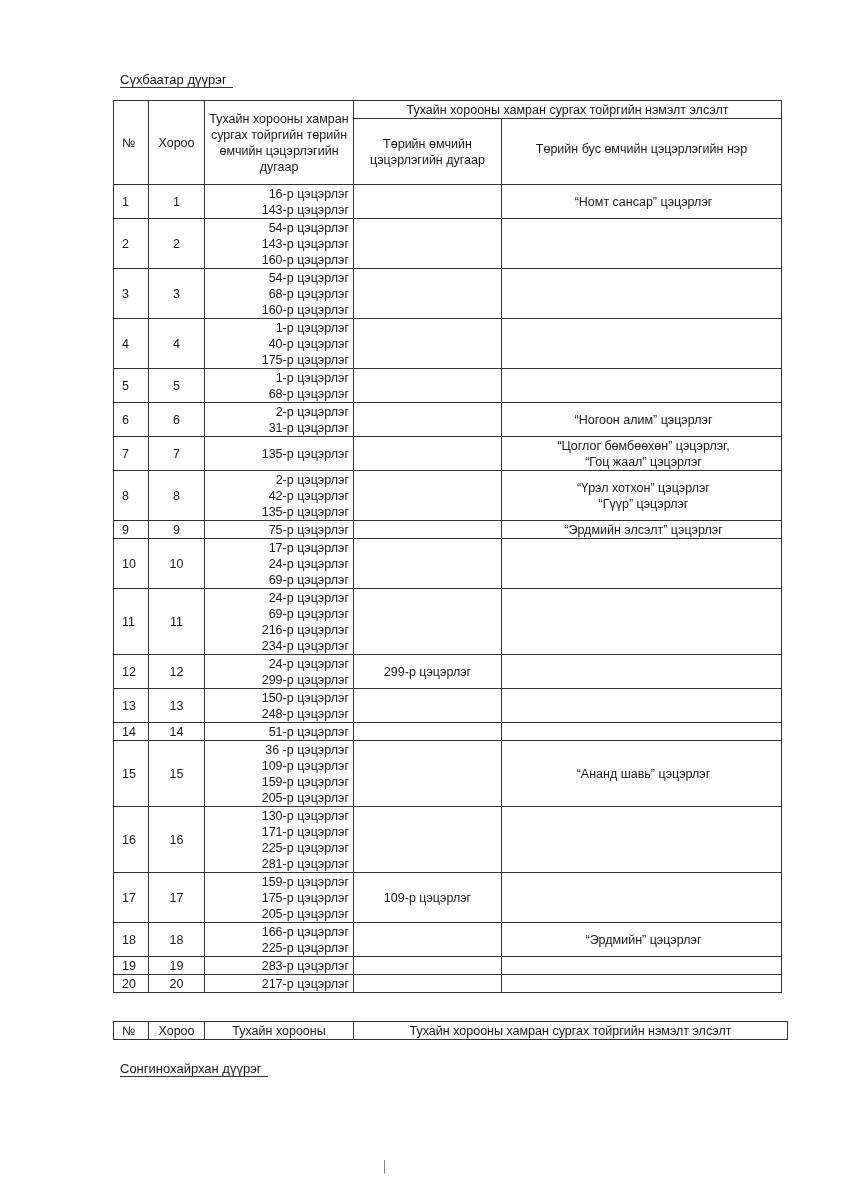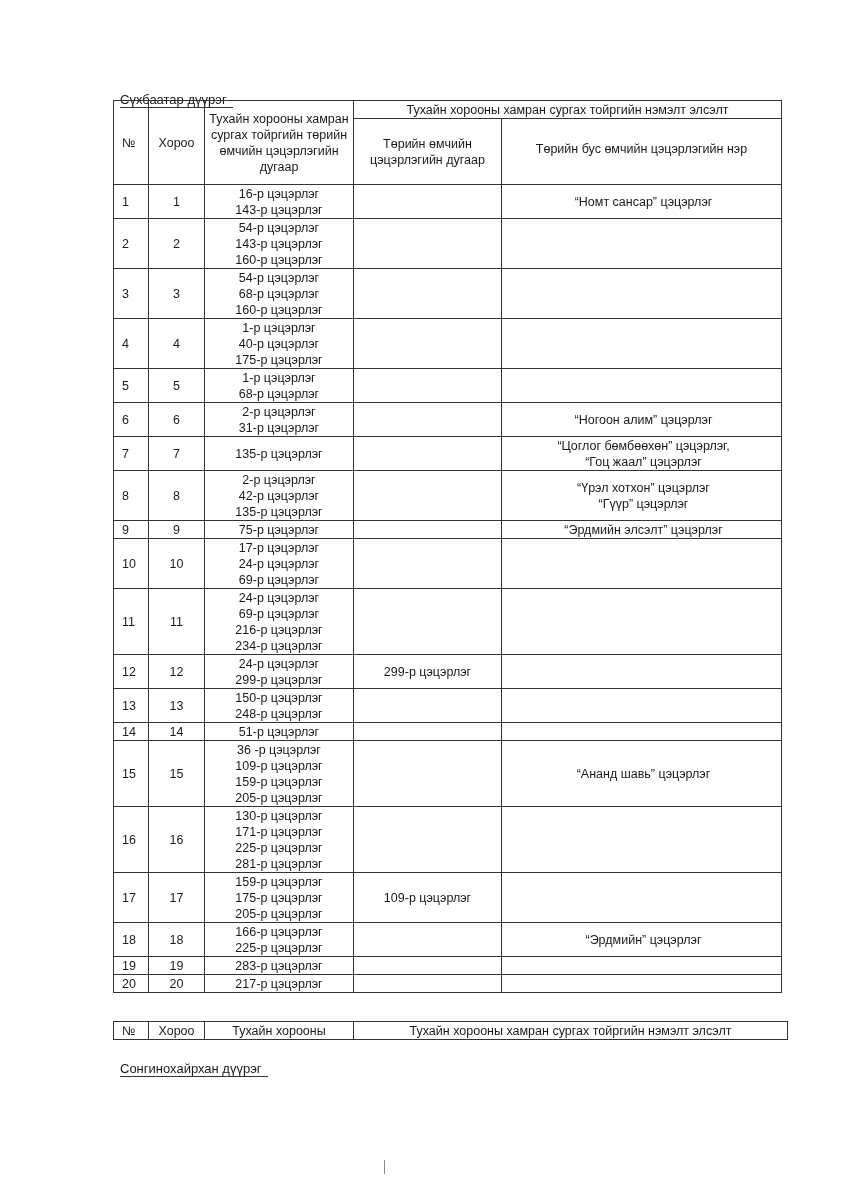--- a/index.html
+++ b/index.html
@@ -6,32 +6,32 @@
   body { width: 854px; height: 1200px; position: relative; overflow: hidden;
          font-family: "Liberation Sans", sans-serif; color: #1a1a1a; }
   .section-title { position: absolute; left: 120px; font-size: 13px; line-height: 15px;
                    border-bottom: 1px solid #333; padding-right: 6px; }
   table.tbl { position: absolute; border-collapse: collapse; table-layout: fixed;
               font-size: 12.5px; line-height: 16px; }
   table.tbl td, table.tbl th { border: 1px solid #333; padding: 0 4px; font-weight: normal;
               vertical-align: middle; }
   .c-no { text-align: left; padding-left: 8px !important; }
   .c-horoo { text-align: center; }
-  .c-state { text-align: center; }
+  .c-state { text-align: right; }
   .c-extra-state { text-align: center; }
   .c-private { text-align: center; padding-left: 8px !important; vertical-align: top; }
   .hdr th { text-align: center; }
   .hdr .h-no { text-align: left; padding-left: 8px; }
   .line { display: block; white-space: nowrap; }
   .mark { position: absolute; width: 1px; background: #888; }
 </style>
 </head>
 <body>
 
-<div class="section-title" style="top:92px;">Сүхбаатар дүүрэг</div>
+<div class="section-title" style="top:72px;">Сүхбаатар дүүрэг</div>
 
 <table class="tbl" style="left:113px; top:100px; width:668px;">
   <colgroup>
     <col style="width:35px">
       <col style="width:56px">
       <col style="width:149px">
       <col style="width:148px">
       <col style="width:280px">
   </colgroup>
   <thead class="hdr">

